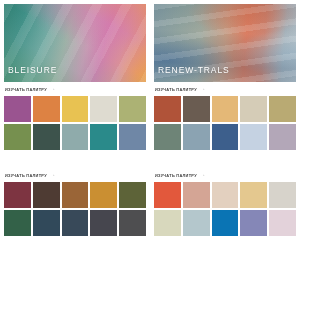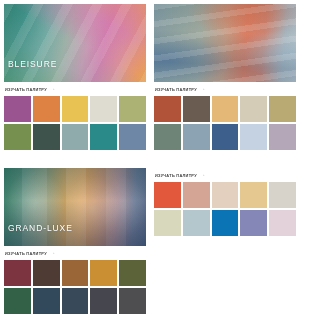--- a/index.html
+++ b/index.html
@@ -36,21 +36,21 @@
     overflow: hidden;
     flex: 0 0 auto;
   }
   .hero .layer {
     position: absolute;
     inset: 0;
   }
   .hero-title {
     position: absolute;
     left: 4px;
-    bottom: 12px;
+    bottom: 6px;
     color: #ffffff;
     font-size: 8.5px;
     letter-spacing: 0.9px;
     font-weight: 300;
     white-space: nowrap;
     text-shadow: 0 0 2px rgba(0,0,0,0.18);
     line-height: 11px;
   }
 
   
@@ -191,47 +191,41 @@
       <div class="swatch" style="background: rgb(111, 135, 166);"></div>
     </div>
   </div>
 
   <div class="card">
     <div class="hero">
       <div class="layer g2-a"></div>
       <div class="layer g2-c"></div>
       <div class="layer g2-b"></div>
       <div class="layer g2-d"></div>
+      <div class="hero-title">RENEW-TRALS</div>
     </div>
     <div class="explore">
       <span class="explore-label">ИЗУЧАТЬ ПАЛИТРУ</span>
       <span class="explore-arrow">→</span>
     </div>
     <div class="swatches">
       <div class="swatch" style="background: rgb(176, 83, 57);"></div>
       <div class="swatch" style="background: rgb(106, 92, 81);"></div>
       <div class="swatch" style="background: rgb(228, 184, 119);"></div>
       <div class="swatch" style="background: rgb(213, 204, 183);"></div>
       <div class="swatch" style="background: rgb(185, 170, 115);"></div>
       <div class="swatch" style="background: rgb(110, 132, 119);"></div>
       <div class="swatch" style="background: rgb(139, 163, 178);"></div>
       <div class="swatch" style="background: rgb(61, 95, 140);"></div>
       <div class="swatch" style="background: rgb(197, 210, 226);"></div>
       <div class="swatch" style="background: rgb(179, 167, 184);"></div>
     </div>
   </div>
 
   <div class="card">
-    <div class="hero">
-      <div class="layer g3-a"></div>
-      <div class="layer g3-d"></div>
-      <div class="layer g3-c"></div>
-      <div class="layer g3-b"></div>
-      <div class="hero-title">GRAND-LUXE</div>
-    </div>
     <div class="explore">
       <span class="explore-label">ИЗУЧАТЬ ПАЛИТРУ</span>
       <span class="explore-arrow">→</span>
     </div>
     <div class="swatches">
       <div class="swatch" style="background: rgb(125, 52, 65);"></div>
       <div class="swatch" style="background: rgb(78, 59, 51);"></div>
       <div class="swatch" style="background: rgb(154, 101, 55);"></div>
       <div class="swatch" style="background: rgb(202, 143, 50);"></div>
       <div class="swatch" style="background: rgb(93, 99, 56);"></div>

